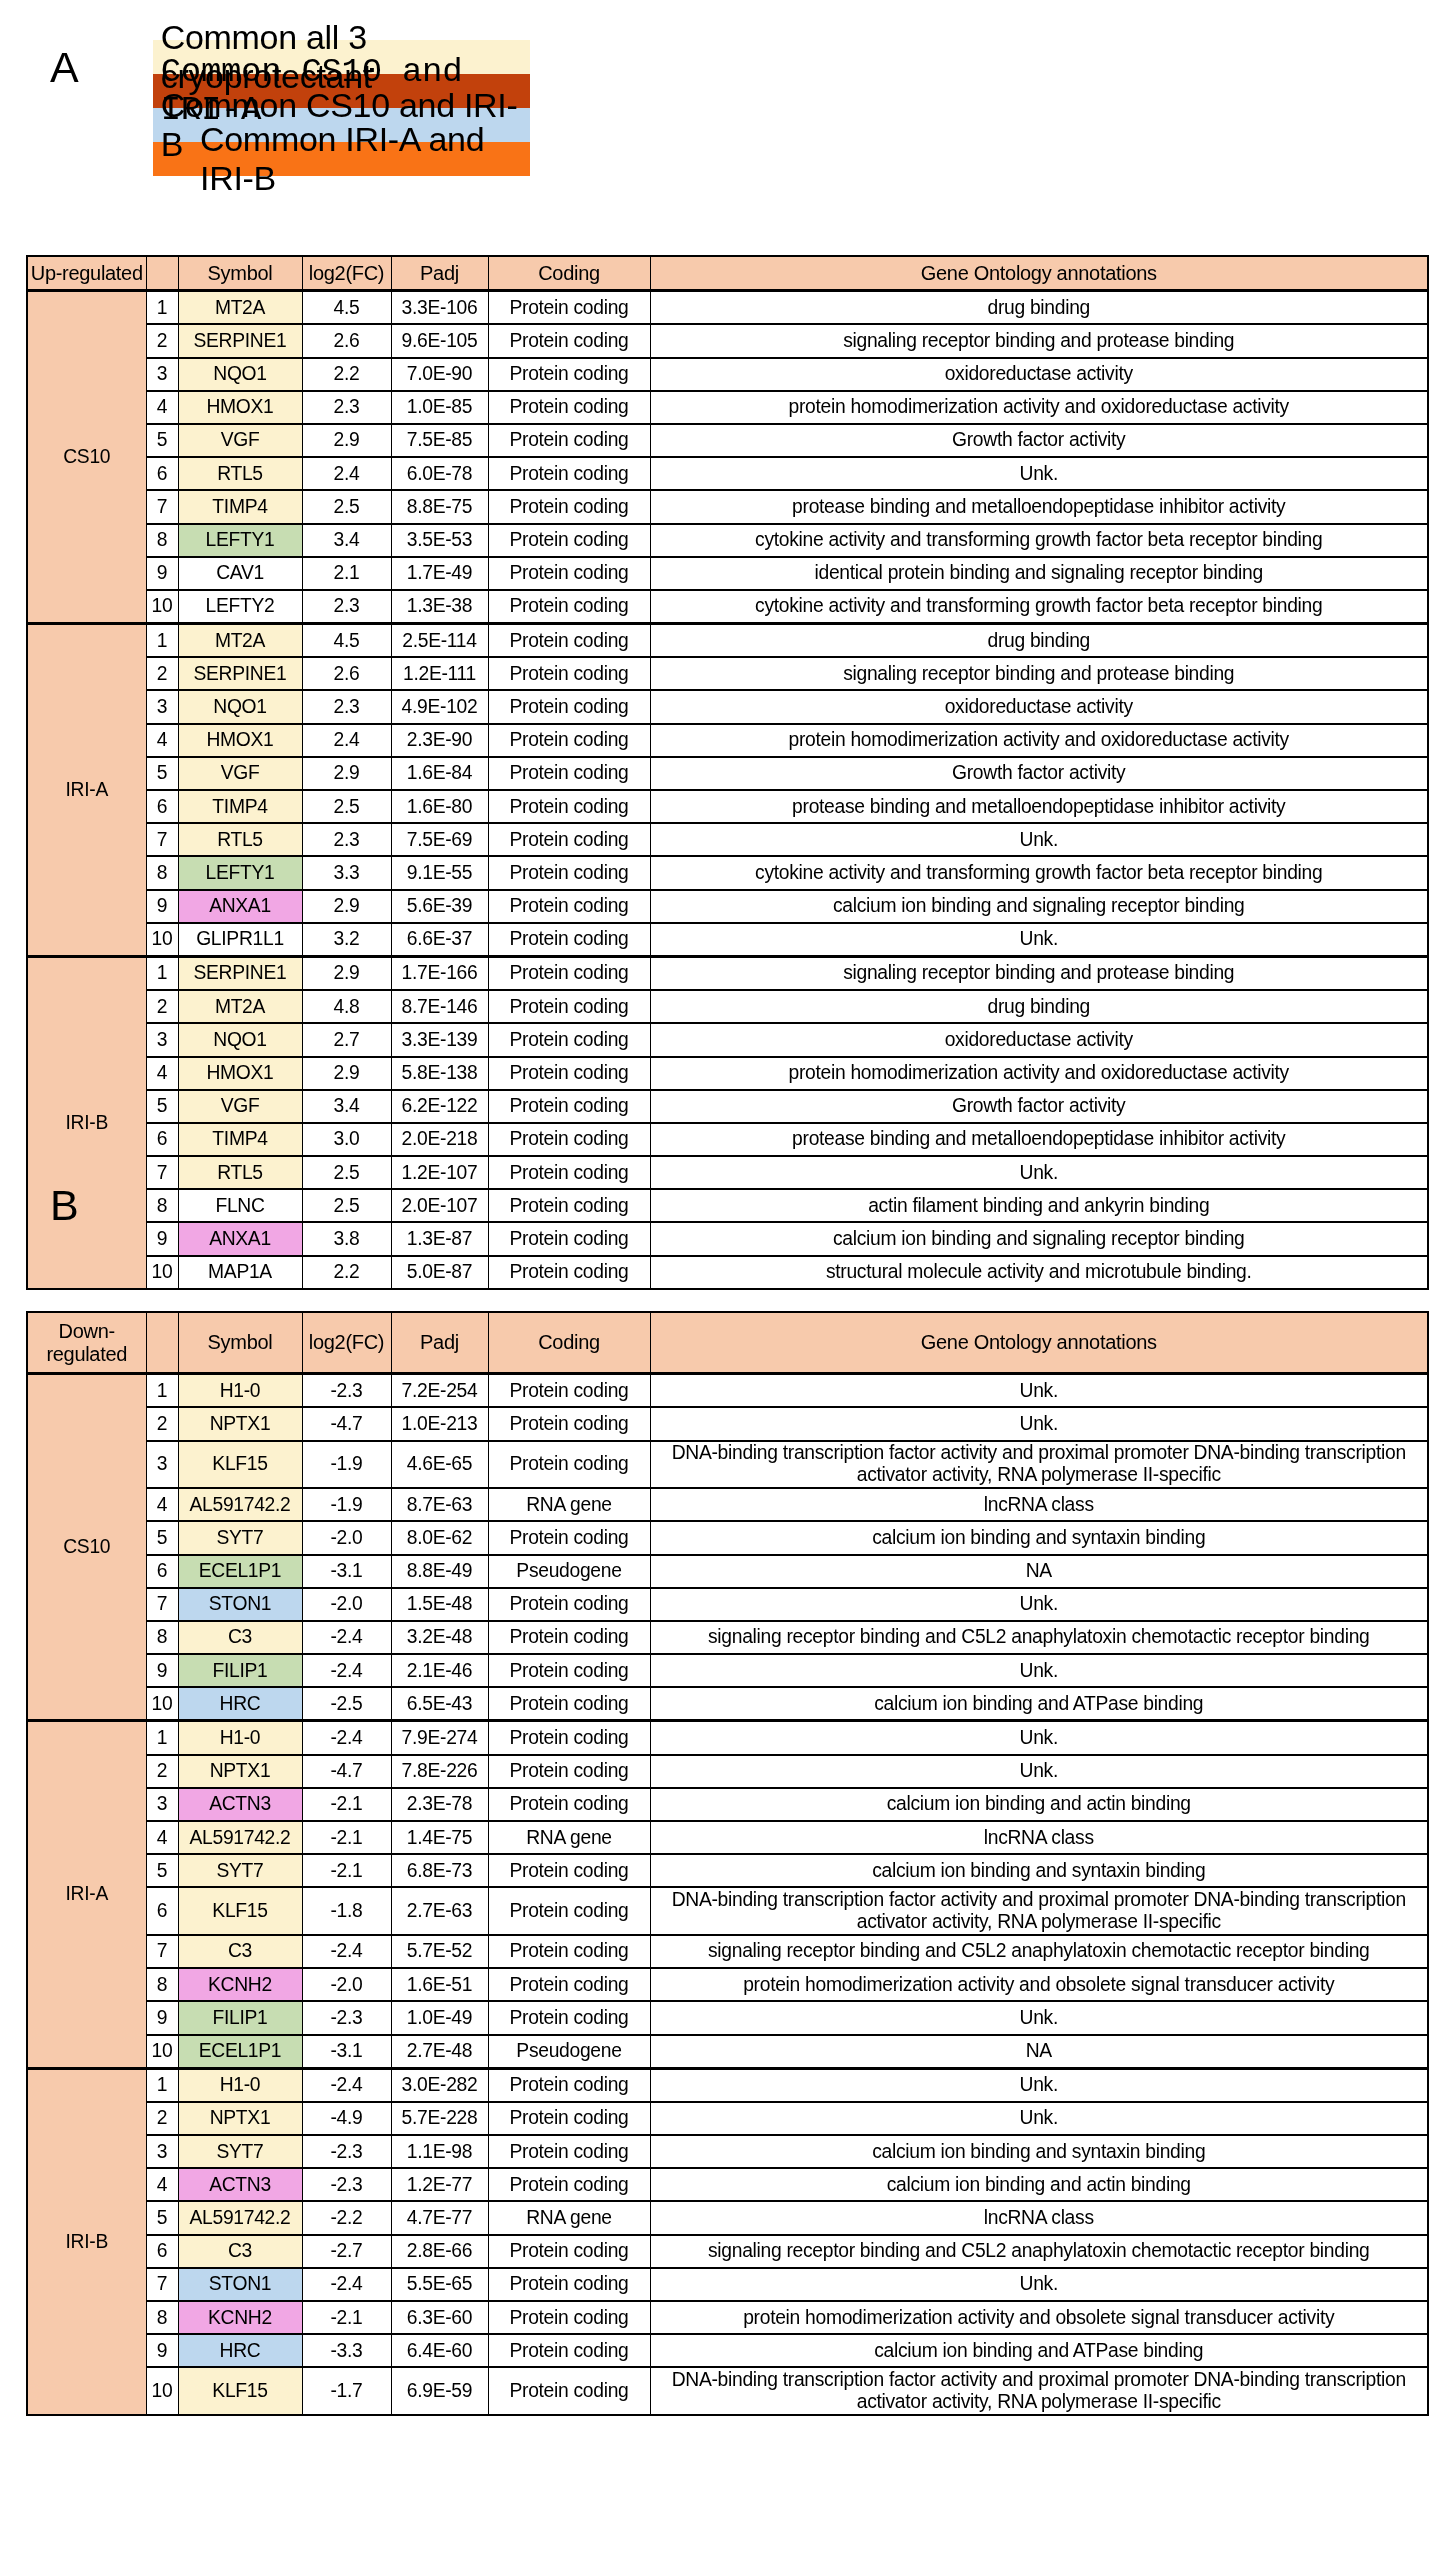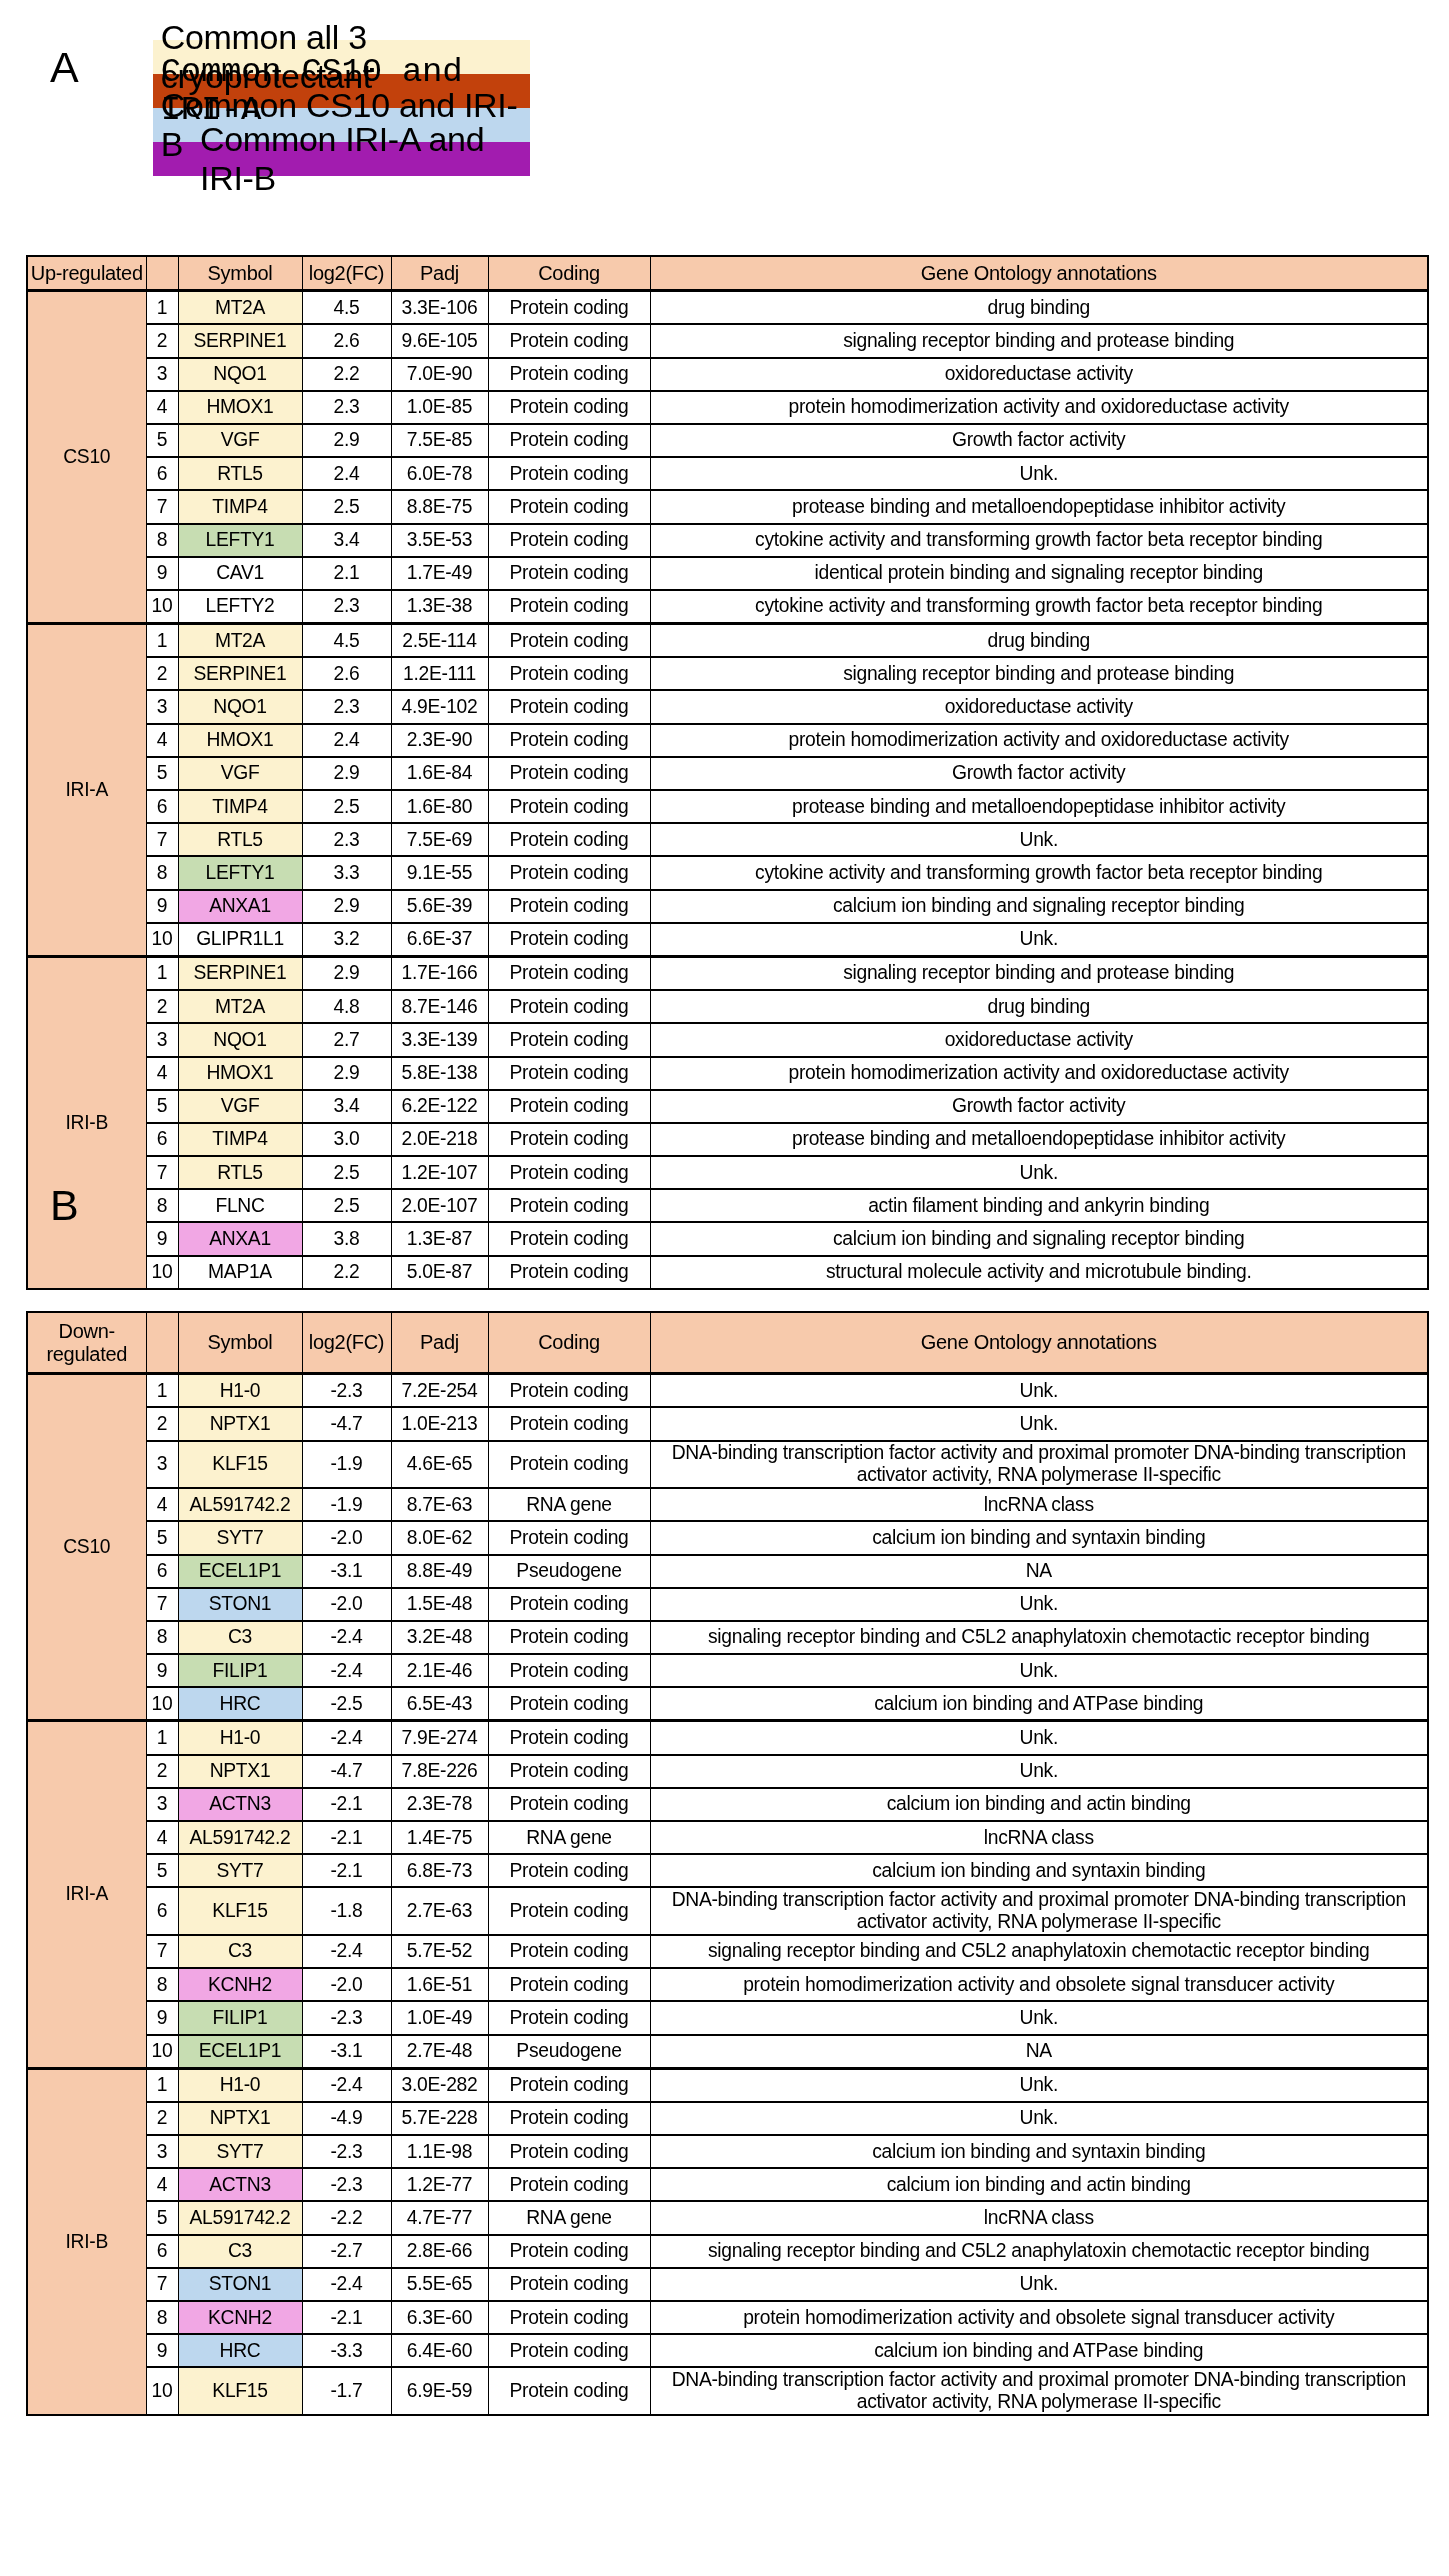--- a/index.html
+++ b/index.html
@@ -70,21 +70,21 @@
   <div id="legend">
       <div class="legend-row" style="background: rgb(252, 242, 207);">
         <span>Common all 3 cryoprotectant</span>
       </div>
       <div class="legend-row" style="background: #c2410c; font-family: Liberation Mono, monospace;">
         <span>Common CS10 and IRI-A</span>
       </div>
       <div class="legend-row" style="background: rgb(189, 215, 238); align-items: center;">
         <span>Common CS10 and IRI-B</span>
       </div>
-      <div class="legend-row" style="background: #a21caf; padding-left: 47px;">
+      <div class="legend-row" style="background: #f97316; padding-left: 47px;">
         <span>Common IRI-A and IRI-B</span>
       </div>
     </div>
 
   <table id="table-a" class="data-table">
     <colgroup>
       <col class="c-group">
         <col class="c-rank">
         <col class="c-symbol">
         <col class="c-log2">

